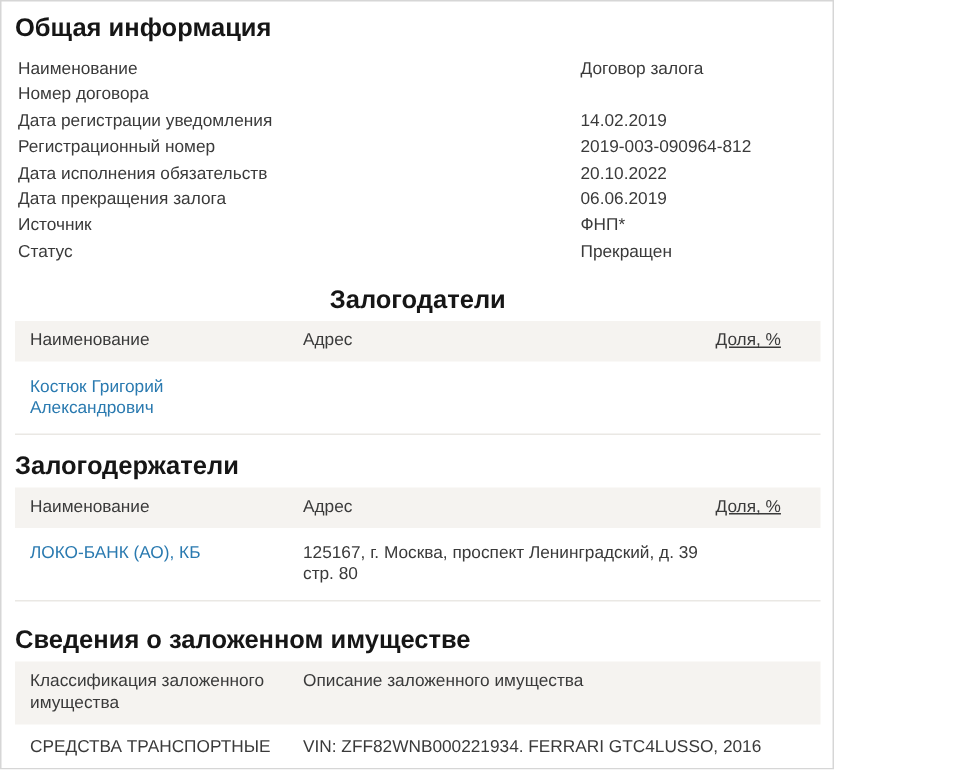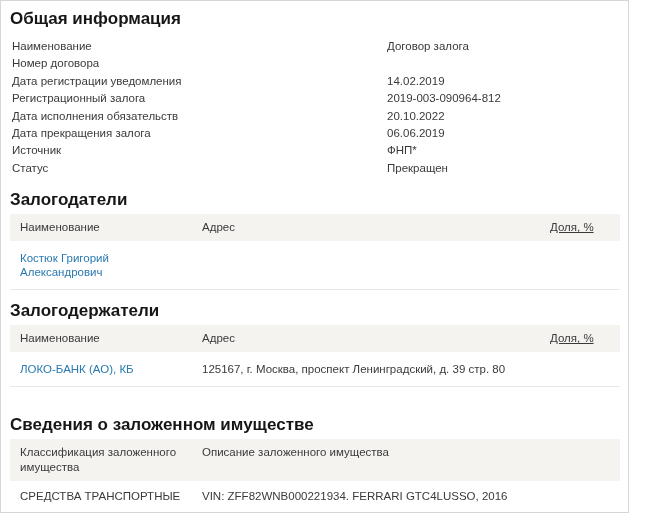--- a/index.html
+++ b/index.html
@@ -1,30 +1,30 @@
 <!DOCTYPE html>
 <html lang="ru"><head>
 <meta charset="utf-8">
 <style>
   html,body{margin:0;padding:0;background:#fff;}
   .page{
-    width:629px;height:513px;box-sizing:border-box;
+    width:556px;height:513px;box-sizing:border-box;
     border:1px solid #d6d6d6;
     padding:8px 8px 0 9px;
     overflow:hidden;
     font-family:"Liberation Sans","DejaVu Sans",sans-serif;
     color:#3a3a3a;background:#fff;
   }
   h2.sec{
     font-size:17px;line-height:20px;margin:0;
     font-weight:bold;color:#161616;
   }
-  h2.sec.mt1{margin-top:13px;}
+  h2.sec.mt1{margin-top:13px;text-align:center;}
   h2.sec.mt2{margin-top:11px;}
-  h2.sec.mt3{margin-top:28px;}
+  h2.sec.mt3{margin-top:16px;}
   .kv-list{margin-top:9px;font-size:11.5px;}
   .kv-row{display:flex;line-height:17.4px;}
   .kv-label{flex:0 0 375px;padding-left:2px;}
   .kv-value{flex:1;}
   .tbl{margin-top:4px;font-size:11.5px;}
   .thead{
     display:flex;background:#f5f3f0;
     padding:6px 10px;line-height:15px;color:#3a3a3a;
   }
   .trow{
@@ -50,21 +50,21 @@
       <span class="kv-value">Договор залога</span>
     </div>
     <div class="kv-row">
       <span class="kv-label">Номер договора</span>
     </div>
     <div class="kv-row">
       <span class="kv-label">Дата регистрации уведомления</span>
       <span class="kv-value">14.02.2019</span>
     </div>
     <div class="kv-row">
-      <span class="kv-label">Регистрационный залога</span>
+      <span class="kv-label">Регистрационный номер</span>
       <span class="kv-value">2019-003-090964-812</span>
     </div>
     <div class="kv-row">
       <span class="kv-label">Дата исполнения обязательств</span>
       <span class="kv-value">20.10.2022</span>
     </div>
     <div class="kv-row">
       <span class="kv-label">Дата прекращения залога</span>
       <span class="kv-value">06.06.2019</span>
     </div>

